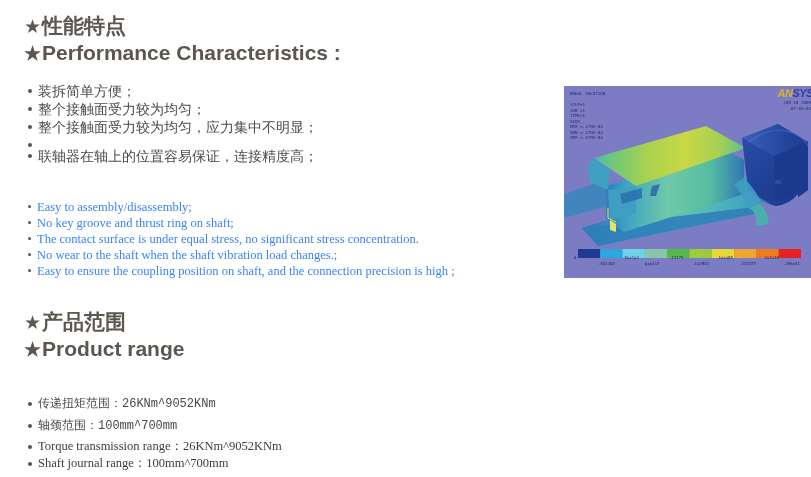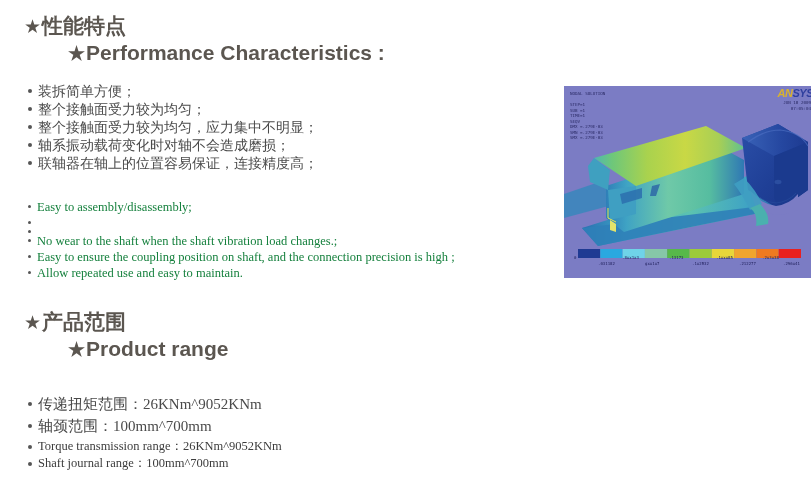--- a/index.html
+++ b/index.html
@@ -17,21 +17,20 @@
   .heading-block{position:absolute;left:24px;}
   .h-cn{
     font-size:21px;font-weight:bold;color:#5b5650;
     letter-spacing:0px;line-height:25px;white-space:nowrap;
     font-family:"DejaVu Sans","Liberation Sans",sans-serif;
   }
   .h-en{
     font-size:21px;font-weight:bold;color:#5b5650;
     line-height:27px;white-space:nowrap;
     font-family:"Liberation Sans",sans-serif;
-    margin-left:44px;
   }
   .star{font-size:19px;line-height:1;margin-right:1px;}
 
   
   .list{position:absolute;left:28px;}
   .li{
     display:flex;align-items:flex-start;
     white-space:nowrap;
   }
   .dot{
@@ -40,28 +39,28 @@
     background:#555;
     margin-right:6px;
     flex:0 0 auto;
   }
   .list-cn .li{
     font-size:14px;color:#4a4a4a;line-height:18px;
     font-family:"DejaVu Sans","Liberation Sans",sans-serif;
   }
   .list-cn .dot{margin-top:7px;}
   .list-en .li{
-    font-size:12.5px;color:#15803d;line-height:16px;
+    font-size:12.5px;color:#3b82f6;line-height:16px;
     font-family:"Liberation Serif","DejaVu Serif",serif;
   }
   .list-en .dot{margin-top:6px;width:3px;height:3px;}
 
   .list-spec-cn .li{
-    font-size:15px;color:#4a4a4a;line-height:22px;
-    font-family:Liberation Serif, serif;
+    font-size:12px;color:#4a4a4a;line-height:22px;
+    font-family:Liberation Mono, monospace;
   }
   .list-spec-cn .dot{margin-top:9px;}
   .list-spec-en .li{
     font-size:12.5px;color:#3c3c3c;line-height:17px;
     font-family:"Liberation Serif","DejaVu Serif",serif;
   }
   .list-spec-en .dot{margin-top:7px;}
 
   
   .fig{
@@ -120,50 +119,47 @@
     <div class="li">
         <span class="dot"></span>
         <span>整个接触面受力较为均匀；</span>
       </div>
     <div class="li">
         <span class="dot"></span>
         <span>整个接触面受力较为均匀，应力集中不明显；</span>
       </div>
     <div class="li">
         <span class="dot"></span>
-        <span>轴系振动载荷变化时对轴不会造成磨损；</span>
       </div>
     <div class="li">
         <span class="dot"></span>
         <span>联轴器在轴上的位置容易保证，连接精度高；</span>
       </div>
   </div>
 
   <div class="list list-en" style="top:199px;">
     <div class="li">
         <span class="dot"></span>
         <span>Easy to assembly/disassembly;</span>
       </div>
     <div class="li">
         <span class="dot"></span>
-      </div>
-    <div class="li">
-        <span class="dot"></span>
+        <span>No key groove and thrust ring on shaft;</span>
+      </div>
+    <div class="li">
+        <span class="dot"></span>
+        <span>The contact surface is under equal stress, no significant stress concentration.</span>
       </div>
     <div class="li">
         <span class="dot"></span>
         <span>No wear to the shaft when the shaft vibration load changes.;</span>
       </div>
     <div class="li">
         <span class="dot"></span>
         <span>Easy to ensure the coupling position on shaft, and the connection precision is high ;</span>
-      </div>
-    <div class="li">
-        <span class="dot"></span>
-        <span>Allow repeated use and easy to maintain.</span>
       </div>
   </div>
 
   <div class="heading-block" style="top:310px;">
     <div class="h-cn">
       <span class="star">★</span><span>产品范围</span>
     </div>
     <div class="h-en">
       <span class="star">★</span><span>Product range</span>
     </div>

